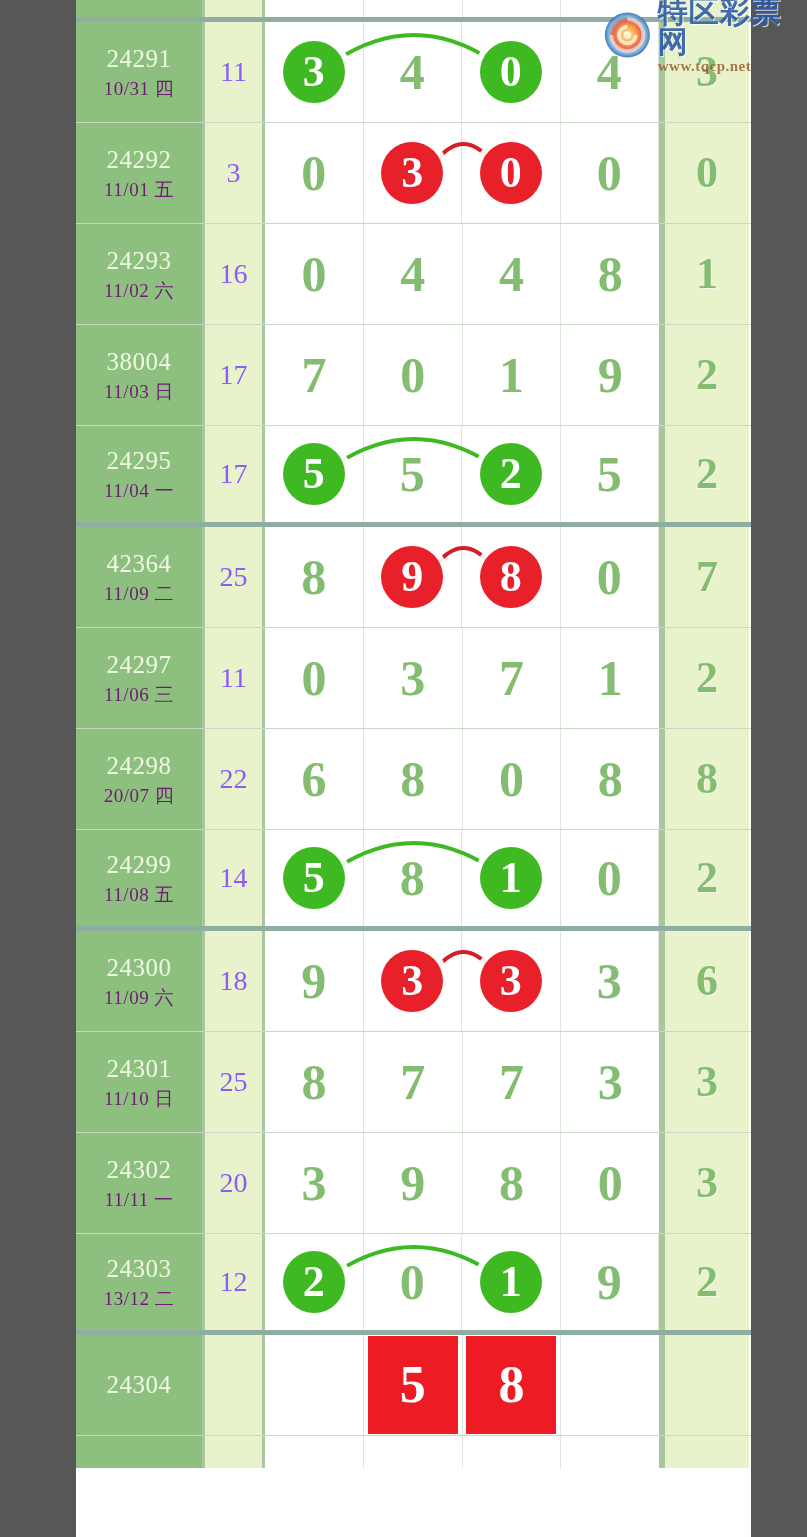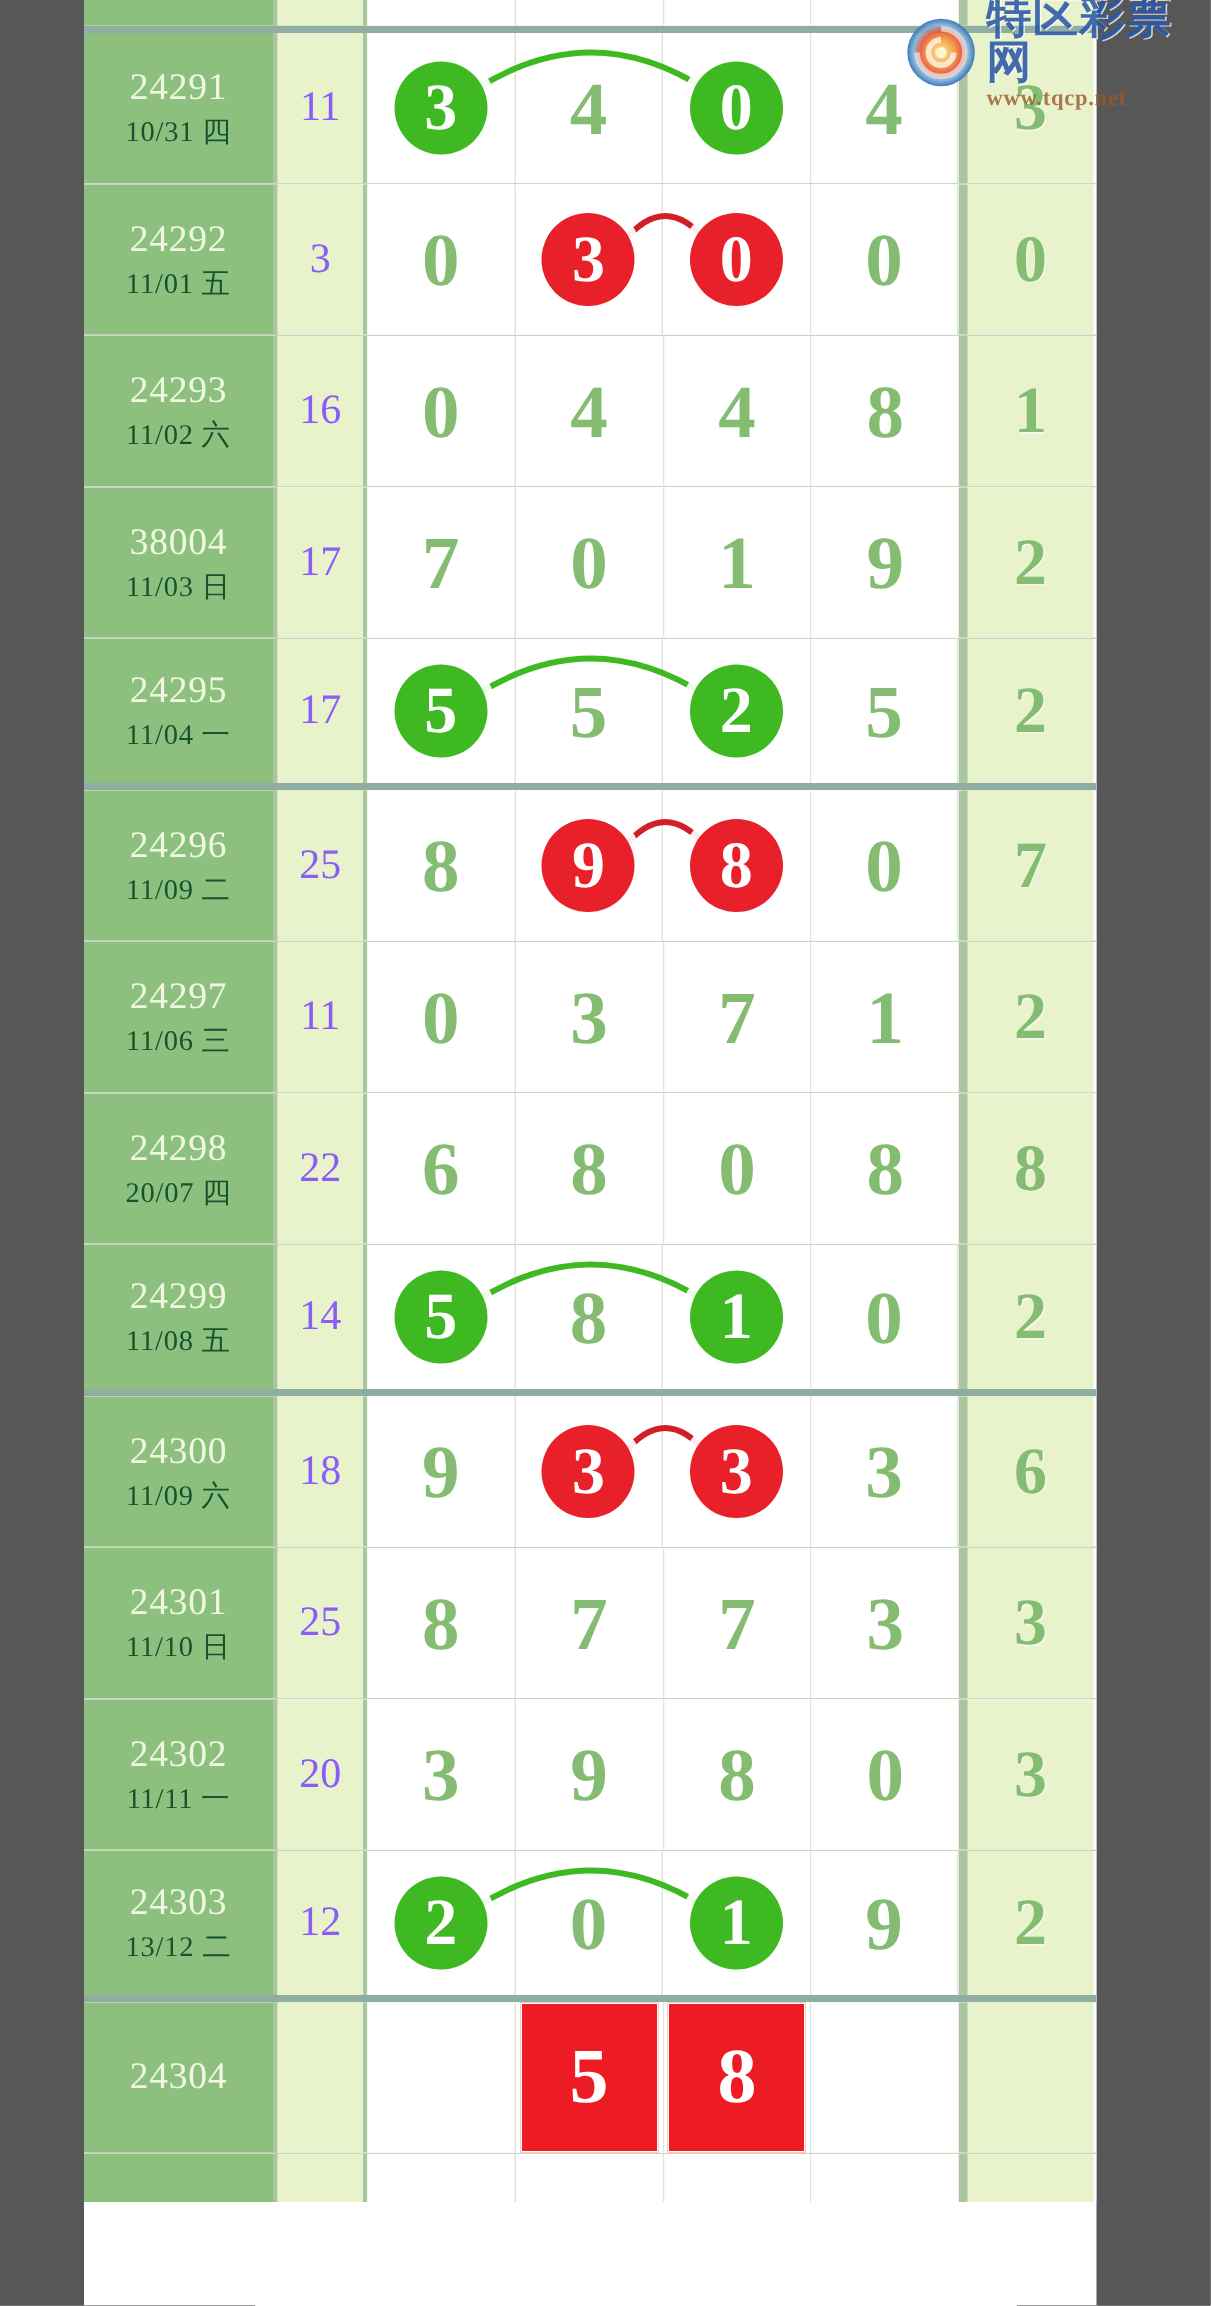--- a/index.html
+++ b/index.html
@@ -5,21 +5,21 @@
   html,body{margin:0;padding:0;background:#575757;}
   body{
     width:807px;height:1537px;overflow:hidden;position:relative;
     font-family:"Liberation Serif","DejaVu Serif",serif;
   }
 
   
   #page{position:absolute;inset:0;background:#575757;}
 
   #table-wrap{
-    position:absolute;left:56px;top:0;width:675px;height:1537px;
+    position:absolute;left:76px;top:0;width:675px;height:1537px;
     background:#ffffff;overflow:hidden;
   }
 
   
   .row{
     position:relative;display:flex;height:101px;box-sizing:border-box;
     border-bottom:1px solid #c9d8c4;background:#ffffff;
   }
   .row.group-end{border-bottom:5px solid #8fada0;}
   .row.partial-top{height:22px;border-bottom:5px solid #8fada0;}
@@ -29,21 +29,21 @@
   .c-issue{
     flex:0 0 129px;box-sizing:border-box;
     background:#8dc07f;
     display:flex;flex-direction:column;align-items:center;justify-content:center;
     line-height:1.22;border-right:3px solid #a9c6a0;
   }
   .c-issue .issue-no{
     font-size:25px;color:#f0f8e2;letter-spacing:.5px;
   }
   .c-issue .issue-date{
-    font-size:19px;color:#14532d;letter-spacing:.5px;margin-top:2px;
+    font-size:19px;color:#701a75;letter-spacing:.5px;margin-top:2px;
   }
   .c-issue.single{justify-content:center;}
 
   .c-sum{
     flex:0 0 60px;box-sizing:border-box;
     background:#e8f2cb;
     display:flex;align-items:center;justify-content:center;
     font-size:28px;color:#8b5cf6;
     border-right:3px solid #a9c6a0;
   }
@@ -246,21 +246,21 @@
               <span class="plain">5</span>
             </div>
             <svg class="arc" viewBox="0 0 397 101">
               <path d="M 71.625 38 Q 148.875 -12 226.125 38" fill="none" stroke="#3fb922" stroke-width="4" stroke-linecap="round"></path>
             </svg>
           </div>
           <div class="c-last">2</div>
         </div>
         <div class="row">
           <div class="c-issue">
-            <div class="issue-no">24296</div>
+            <div class="issue-no">42364</div>
             <div class="issue-date">11/09 二</div>
           </div>
           <div class="c-sum">25</div>
           <div class="c-digits">
             <div class="dcell">
               <span class="plain">8</span>
             </div>
             <div class="dcell">
               <span class="ball red">9</span>
             </div>

